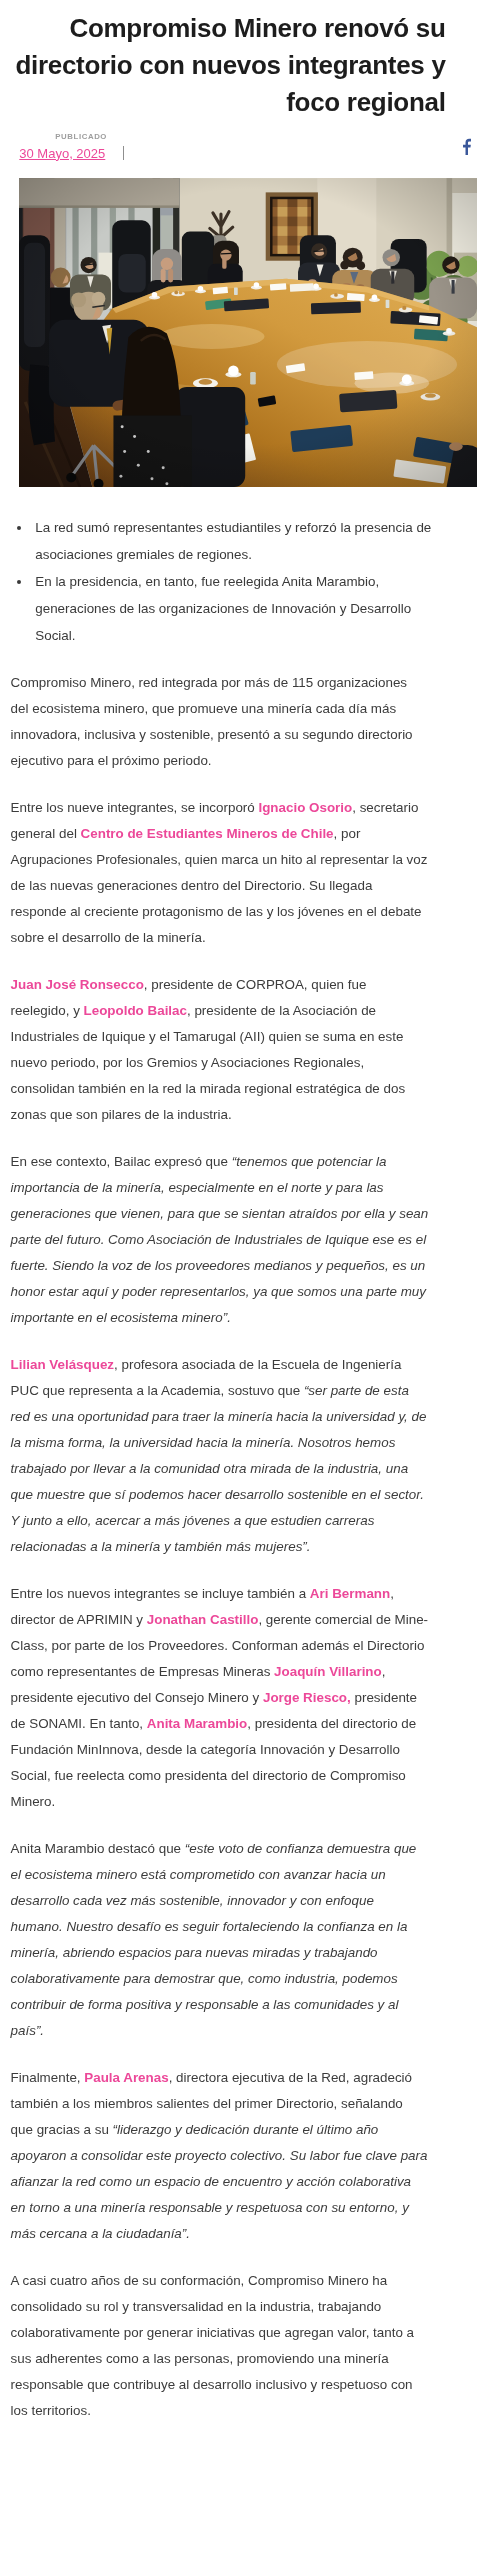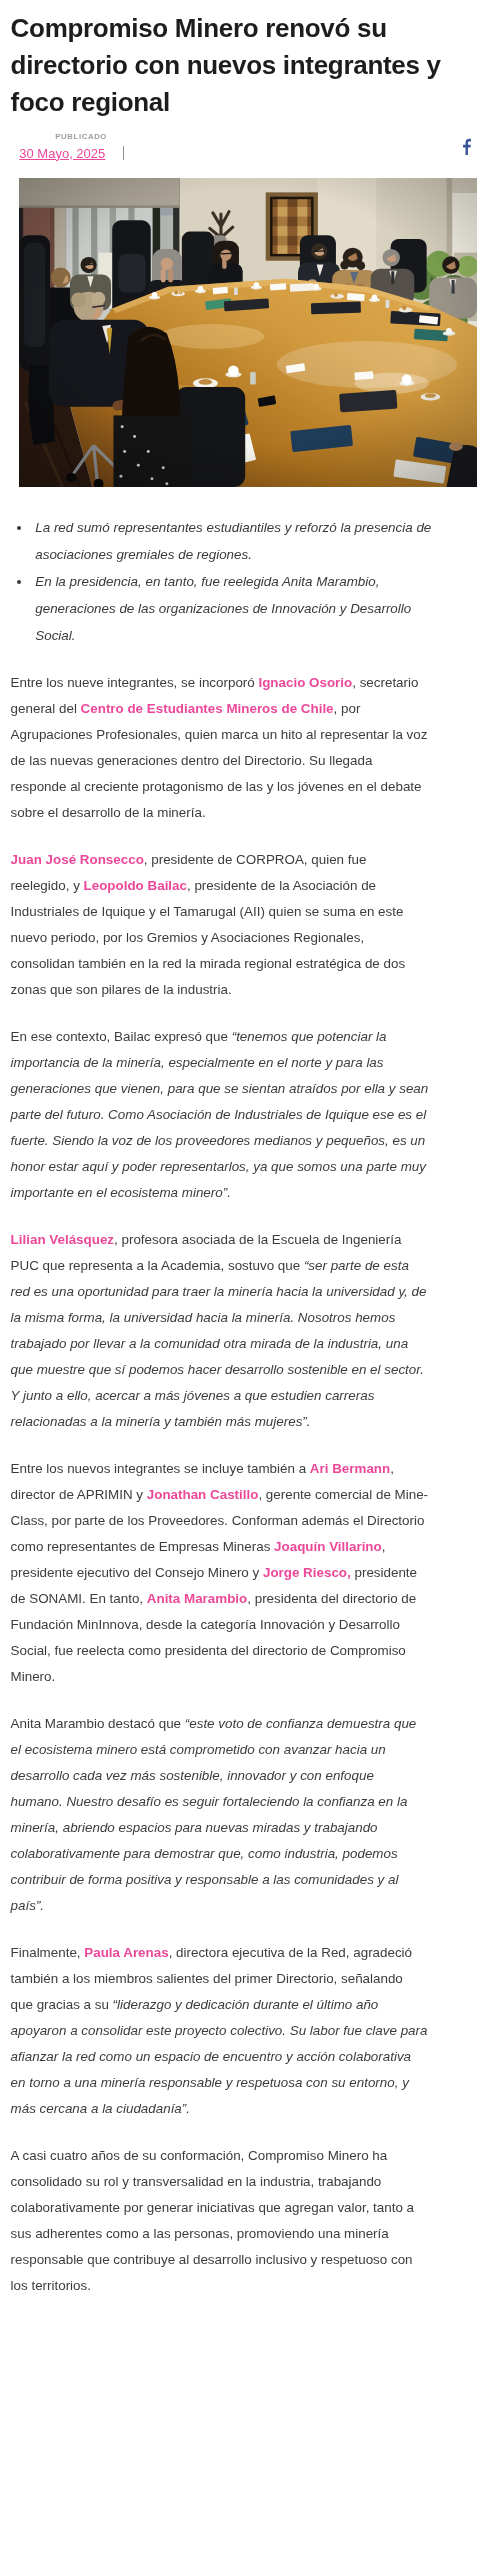--- a/index.html
+++ b/index.html
@@ -1,30 +1,30 @@
 <!DOCTYPE html>
 <html style="font-size:10px"><head>
 <meta charset="utf-8">
 <style>
   html,body{margin:0;padding:0;background:#ffffff;}
   body{width:497px;font-family:"Liberation Sans",sans-serif;color:#3c3c3c;-webkit-font-smoothing:antialiased;}
   .wrap{padding:0 18.6px 25px 10.6px;}
   h1[data-name="page-title"]{
     margin:10px 4px 0 0;max-width:435px;
-    font-size:26px;line-height:37px;font-weight:700;color:#1d1d1d;letter-spacing:-0.3px;
+    font-size:26px;line-height:37px;font-weight:700;color:#1d1d1d;letter-spacing:-0.3px;text-align:right;
   }
   .meta{display:flex;justify-content:space-between;align-items:center;margin:11.2px 0 0 8.7px;}
   .pub-label{font-size:7.8px;font-weight:700;letter-spacing:0.6px;color:#9e9e9e;margin-left:36px;}
   .date-row{display:flex;align-items:center;gap:18px;margin-top:4.4px;font-size:13px;color:#ec4899;text-decoration:underline;}
   .date-sep{display:inline-block;width:0.6px;height:13.7px;background:#8f8f8f;}
   .share-fb{background:none;border:none;padding:0;margin:0 7.5px 0 0;cursor:pointer;line-height:0;}
   figure.photo{margin:17px 0 0 8px;width:458px;height:309px;overflow:hidden;}
   figure.photo svg{display:block;width:458px;height:309px;}
   ul.highlights{margin:27px 0 0 5px;padding:0 0 0 16px;max-width:404px;
-    font-style:italic;font-size:13.4px;line-height:27px;color:#3a3a3a;}
+    font-size:13.4px;line-height:27px;color:#3a3a3a;}
   ul.highlights li{padding-left:3.7px;}
   .body-col{margin-top:21px;max-width:418px;font-size:13.4px;line-height:26px;color:#3c3c3c;}
   .body-col p{margin:0 0 21px 0;}
   .b{font-weight:700;color:#ec4899;}
   .i{font-style:italic;}
 </style>
 </head>
 <body>
 
 <div class="wrap" data-name="article">
@@ -274,20 +274,21 @@
       <rect width="737" height="497" fill="url(#vig)"></rect>
     </svg>
   </figure>
 
   <ul class="highlights" data-name="highlights-list">
       <li data-name="highlight-item">La red sumó representantes estudiantiles y reforzó la presencia de asociaciones gremiales de regiones.</li>
       <li data-name="highlight-item">En la presidencia, en tanto, fue reelegida Anita Marambio, generaciones de las organizaciones de Innovación y Desarrollo Social.</li>
     </ul>
 
   <div class="body-col" data-name="article-body">
+      <p data-name="article-paragraph"><span>Compromiso Minero, red integrada por más de 115 organizaciones del ecosistema minero, que promueve una minería cada día más innovadora, inclusiva y sostenible, presentó a su segundo directorio ejecutivo para el próximo periodo.</span></p>
       <p data-name="article-paragraph"><span>Entre los nueve integrantes, se incorporó </span><span class="b">Ignacio Osorio</span><span>, secretario general del </span><span class="b">Centro de Estudiantes Mineros de Chile</span><span>, por Agrupaciones Profesionales, quien marca un hito al representar la voz de las nuevas generaciones dentro del Directorio. Su llegada responde al creciente protagonismo de las y los jóvenes en el debate sobre el desarrollo de la minería.</span></p>
       <p data-name="article-paragraph"><span class="b">Juan José Ronsecco</span><span>, presidente de CORPROA, quien fue reelegido, y </span><span class="b">Leopoldo Bailac</span><span>, presidente de la Asociación de Industriales de Iquique y el Tamarugal (AII) quien se suma en este nuevo periodo, por los Gremios y Asociaciones Regionales, consolidan también en la red la mirada regional estratégica de dos zonas que son pilares de la industria.</span></p>
       <p data-name="article-paragraph"><span>En ese contexto, Bailac expresó que </span><span class="i">“tenemos que potenciar la importancia de la minería, especialmente en el norte y para las generaciones que vienen, para que se sientan atraídos por ella y sean parte del futuro. Como Asociación de Industriales de Iquique ese es el fuerte. Siendo la voz de los proveedores medianos y pequeños, es un honor estar aquí y poder representarlos, ya que somos una parte muy importante en el ecosistema minero”.</span></p>
       <p data-name="article-paragraph"><span class="b">Lilian Velásquez</span><span>, profesora asociada de la Escuela de Ingeniería PUC que representa a la Academia, sostuvo que </span><span class="i">“ser parte de esta red es una oportunidad para traer la minería hacia la universidad y, de la misma forma, la universidad hacia la minería. Nosotros hemos trabajado por llevar a la comunidad otra mirada de la industria, una que muestre que sí podemos hacer desarrollo sostenible en el sector. Y junto a ello, acercar a más jóvenes a que estudien carreras relacionadas a la minería y también más mujeres”.</span></p>
       <p data-name="article-paragraph"><span>Entre los nuevos integrantes se incluye también a </span><span class="b">Ari Bermann</span><span>, director de APRIMIN y </span><span class="b">Jonathan Castillo</span><span>, gerente comercial de Mine-Class, por parte de los Proveedores. Conforman además el Directorio como representantes de Empresas Mineras </span><span class="b">Joaquín Villarino</span><span>, presidente ejecutivo del Consejo Minero y </span><span class="b">Jorge Riesco,</span><span> presidente de SONAMI. En tanto, </span><span class="b">Anita Marambio</span><span>, presidenta del directorio de Fundación MinInnova, desde la categoría Innovación y Desarrollo Social, fue reelecta como presidenta del directorio de Compromiso Minero.</span></p>
       <p data-name="article-paragraph"><span>Anita Marambio destacó que </span><span class="i">“este voto de confianza demuestra que el ecosistema minero está comprometido con avanzar hacia un desarrollo cada vez más sostenible, innovador y con enfoque humano. Nuestro desafío es seguir fortaleciendo la confianza en la minería, abriendo espacios para nuevas miradas y trabajando colaborativamente para demostrar que, como industria, podemos contribuir de forma positiva y responsable a las comunidades y al país”.</span></p>
       <p data-name="article-paragraph"><span>Finalmente, </span><span class="b">Paula Arenas</span><span>, directora ejecutiva de la Red, agradeció también a los miembros salientes del primer Directorio, señalando que gracias a su </span><span class="i">“liderazgo y dedicación durante el último año apoyaron a consolidar este proyecto colectivo. Su labor fue clave para afianzar la red como un espacio de encuentro y acción colaborativa en torno a una minería responsable y respetuosa con su entorno, y más cercana a la ciudadanía”.</span></p>
       <p data-name="article-paragraph"><span>A casi cuatro años de su conformación, Compromiso Minero ha consolidado su rol y transversalidad en la industria, trabajando colaborativamente por generar iniciativas que agregan valor, tanto a sus adherentes como a las personas, promoviendo una minería responsable que contribuye al desarrollo inclusivo y respetuoso con los territorios.</span></p>
     </div>
 

